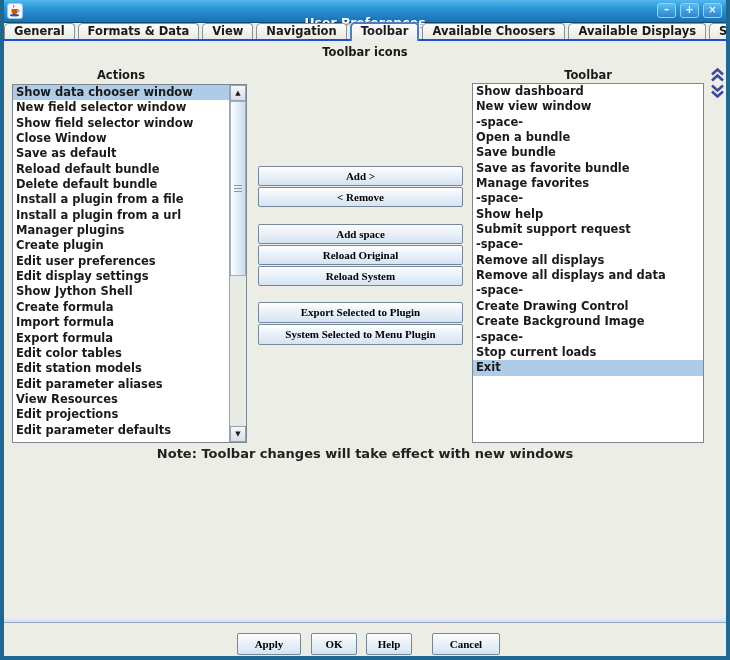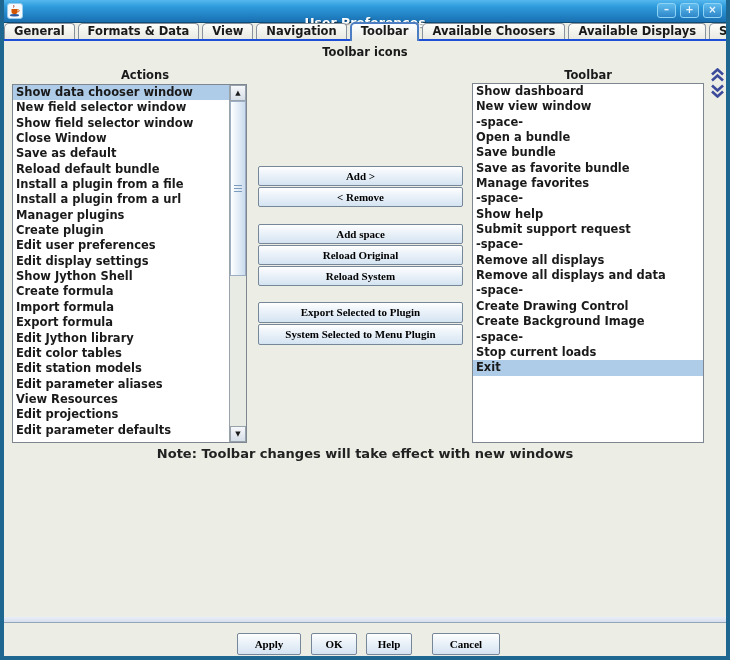--- a/index.html
+++ b/index.html
@@ -118,42 +118,42 @@
       <div class="tab">Formats &amp; Data</div>
       <div class="tab">View</div>
       <div class="tab">Navigation</div>
       <div class="tab selected">Toolbar</div>
       <div class="tab">Available Choosers</div>
       <div class="tab">Available Displays</div>
       <div class="tab">System</div>
     </div>
 
   <div class="subtitle">Toolbar icons</div>
-  <div class="col-label" style="left:24px; width:234px;">Actions</div>
+  <div class="col-label" style="left:0; width:234px;">Actions</div>
   <div class="col-label" style="left:468px; width:232px;">Toolbar</div>
 
   <div class="list" style="left:8px; top:84px; width:235px; height:359px;padding-left:8px;">
     <div class="rows" style="width:217px;">
         <div class="row selected">Show data chooser window</div>
         <div class="row">New field selector window</div>
         <div class="row">Show field selector window</div>
         <div class="row">Close Window</div>
         <div class="row">Save as default</div>
         <div class="row">Reload default bundle</div>
+        <div class="row">Delete default bundle</div>
         <div class="row">Install a plugin from a file</div>
         <div class="row">Install a plugin from a url</div>
         <div class="row">Manager plugins</div>
         <div class="row">Create plugin</div>
         <div class="row">Edit user preferences</div>
         <div class="row">Edit display settings</div>
         <div class="row">Show Jython Shell</div>
         <div class="row">Create formula</div>
         <div class="row">Import formula</div>
         <div class="row">Export formula</div>
-        <div class="row">Edit Jython library</div>
         <div class="row">Edit color tables</div>
         <div class="row">Edit station models</div>
         <div class="row">Edit parameter aliases</div>
         <div class="row">View Resources</div>
         <div class="row">Edit projections</div>
         <div class="row">Edit parameter defaults</div>
       </div>
     <div class="vscroll">
       <div class="sb-btn sb-up">▲</div>
       <div class="sb-thumb"></div>

